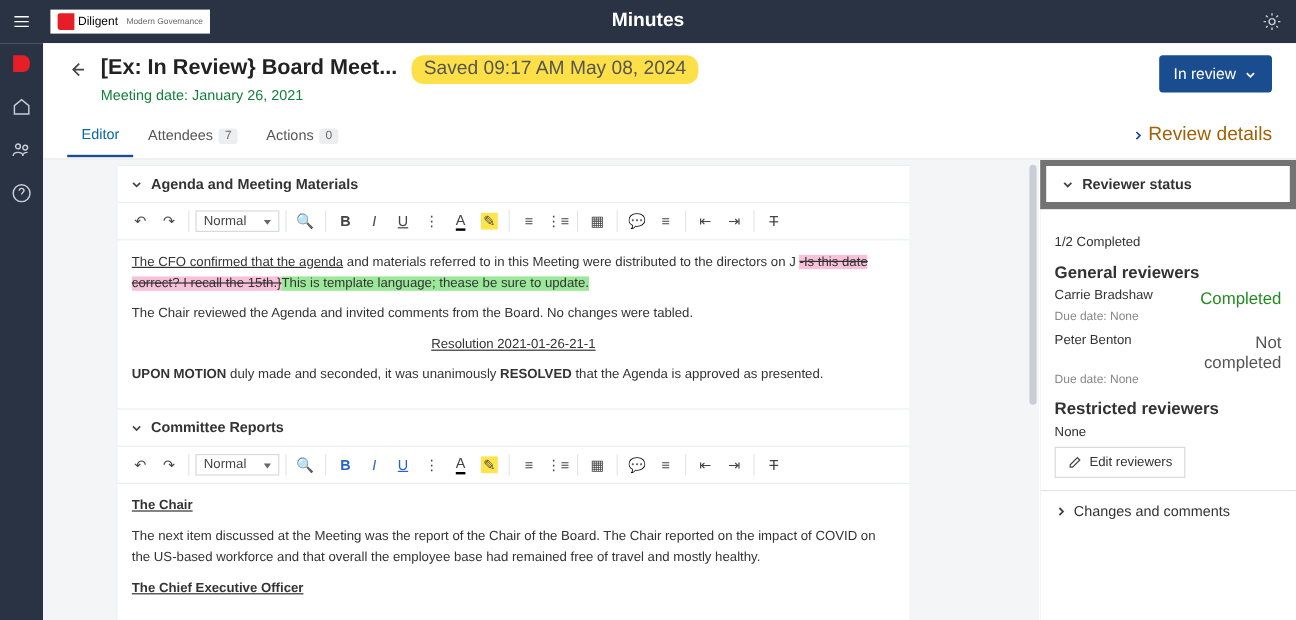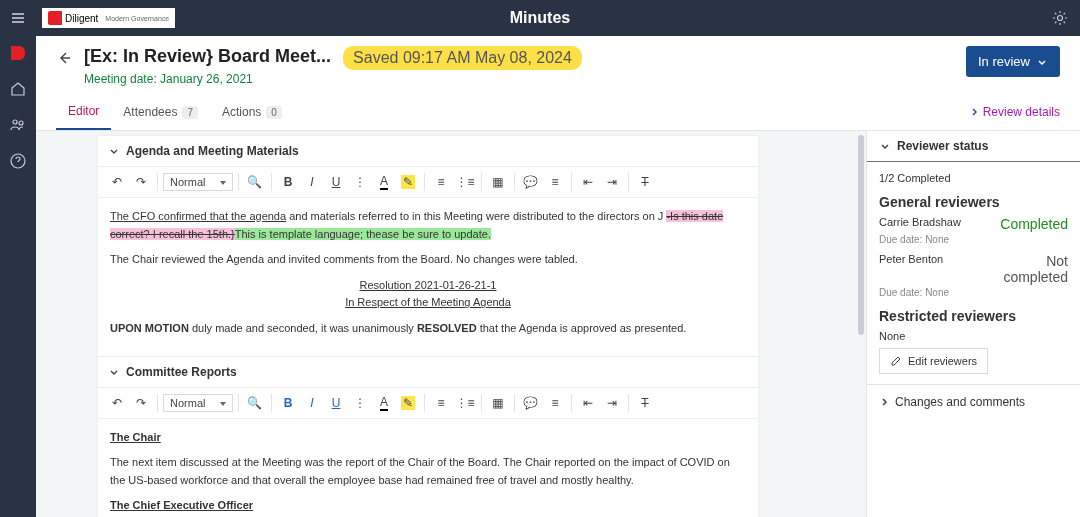--- a/index.html
+++ b/index.html
@@ -20,43 +20,43 @@
 .header{padding:10px 20px 8px 20px;display:flex;align-items:flex-start}
 .back{margin-top:4px;margin-right:12px;cursor:pointer}
 .title-area{flex:1}
 .title-row{display:flex;align-items:flex-start;gap:12px}
 .page-title{font-size:18px;font-weight:600;color:#222}
 .saved-pill{background:#fde047;color:#555;font-size:16px;padding:3px 10px;border-radius:10px}
 .meeting-date{font-size:12px;color:#15803d;margin-top:2px}
 .status-btn{background:#1a4d8f;color:#fff;padding:8px 12px;border-radius:3px;display:flex;align-items:center;gap:6px;cursor:pointer;font-size:13px}
 .tabs{display:flex;align-items:center;border-bottom:1px solid #e3e5e8;padding:0 20px}
 .tab{padding:10px 12px;font-size:12px;color:#555;cursor:pointer;display:flex;align-items:center;gap:5px}
-.tab.active{color:#be185d;border-bottom:2px solid #1a4d8f;font-weight:500}
+.tab.active{color:#0369a1;border-bottom:2px solid #1a4d8f;font-weight:500}
 .tab-count{background:#eceef0;padding:1px 5px;border-radius:3px;font-size:10px;color:#666}
-.review-details{margin-left:auto;color:#a21caf;display:flex;align-items:center;gap:4px;padding:10px 0;cursor:pointer;font-size:12px}
+.review-details{margin-left:auto;color:#a16207;display:flex;align-items:center;gap:4px;padding:10px 0;cursor:pointer;font-size:16px}
 .content{flex:1;display:flex;overflow:hidden}
 .editor-area{flex:1;background:#f4f5f7;padding:4px 0 0 0;overflow-y:auto;position:relative}
 .editor-doc{background:#fff;margin:0 8px 8px 62px;max-width:660px;box-shadow:0 1px 3px rgba(0,0,0,0.05)}
 .scroll-thumb{position:absolute;right:2px;top:4px;width:6px;height:200px;background:#c8cdd6;border-radius:3px}
 .section{border-top:1px solid #eceef0}
 .section-header{padding:8px 10px;display:flex;align-items:center;gap:6px;font-size:12px;font-weight:600;cursor:pointer}
 .toolbar{display:flex;align-items:center;gap:2px;padding:4px 8px;border-top:1px solid #eceef0;border-bottom:1px solid #eceef0;flex-wrap:nowrap}
 .tb-btn{width:22px;height:22px;display:flex;align-items:center;justify-content:center;font-size:12px;color:#444;cursor:pointer;border-radius:2px}
 .tb-sep{width:1px;height:18px;background:#e3e5e8;margin:0 3px}
 .tb-select{border:1px solid #d8dadd;padding:2px 22px 2px 6px;font-size:11px;color:#444;position:relative;cursor:pointer;min-width:70px}
 .tb-select::after{content:"";position:absolute;right:6px;top:7px;width:0;height:0;border-left:3px solid transparent;border-right:3px solid transparent;border-top:4px solid #666}
 .doc-body{padding:10px 12px;font-size:11px;line-height:1.6;color:#333}
 .doc-body p{margin-bottom:8px}
 .center{text-align:center}
 .u{text-decoration:underline}
 .bold{font-weight:bold}
 .hl-green{background:#9be89b}
 .hl-pink{background:#f7c2d9;text-decoration:line-through}
 .side{width:214px;border-left:1px solid #e3e5e8;padding:0;overflow-y:auto}
-.side-card{border:1px solid #737373;margin:-1px -1px 0 -1px;padding:8px 12px;font-size:12px;font-weight:600;display:flex;align-items:center;gap:6px;cursor:pointer}
+.side-card{border:6px solid #737373;margin:-1px -1px 12px -1px;padding:8px 12px;font-size:12px;font-weight:600;display:flex;align-items:center;gap:6px;cursor:pointer}
 .side-inner{padding:10px 12px;font-size:11px}
 .side-h{font-weight:600;margin:10px 0 6px 0;font-size:14px}
 .reviewer-row{display:flex;justify-content:space-between;margin-bottom:2px}
 .reviewer-name{font-weight:500}
 .reviewer-status{color:#228b22;font-size:14px}
 .reviewer-status.not{color:#555;text-align:right}
 .due{color:#888;font-size:10px;margin-bottom:8px}
 .edit-btn{border:1px solid #d8dadd;padding:6px 10px;display:inline-flex;align-items:center;gap:6px;cursor:pointer;font-size:11px;margin-top:6px}
 .changes{border-top:1px solid #e3e5e8;padding:10px 12px;font-size:12px;font-weight:500;display:flex;align-items:center;gap:6px;cursor:pointer}
 .blue{color:#2864c7}
@@ -197,21 +197,20 @@
             <div class="tb-btn">⇥</div>
             <div class="tb-sep"></div>
             <div class="tb-btn">
                 <span style="text-decoration:line-through">T</span>
               </div>
           </div>
           <div class="doc-body">
             <p><span class="u">The CFO  confirmed that the agenda</span><span> and materials referred to in this Meeting were distributed to the directors on J </span><span class="hl-pink">-Is this date correct? I recall the 15th.}</span><span class="hl-green">This is template language; thease be sure to update.</span></p>
             <p>The Chair reviewed the Agenda and invited comments from the Board. No changes were tabled.</p>
             <p class="center u">Resolution 2021-01-26-21-1</p>
-            <p class="center u" style="margin-top:-8px">In Respect of the Meeting Agenda</p>
             <p><span class="bold">UPON MOTION</span><span> duly made and seconded, it was unanimously </span><span class="bold">RESOLVED</span><span> that the Agenda is approved as presented.</span></p>
           </div>
         </div>
 
         <div class="section">
           <div class="section-header">
             <svg width="12" height="12" viewBox="0 0 12 12" fill="none" stroke="#444" stroke-width="1.4">
                 <path d="M3 5l3 3 3-3"></path>
               </svg>
             <span>Committee Reports</span>

